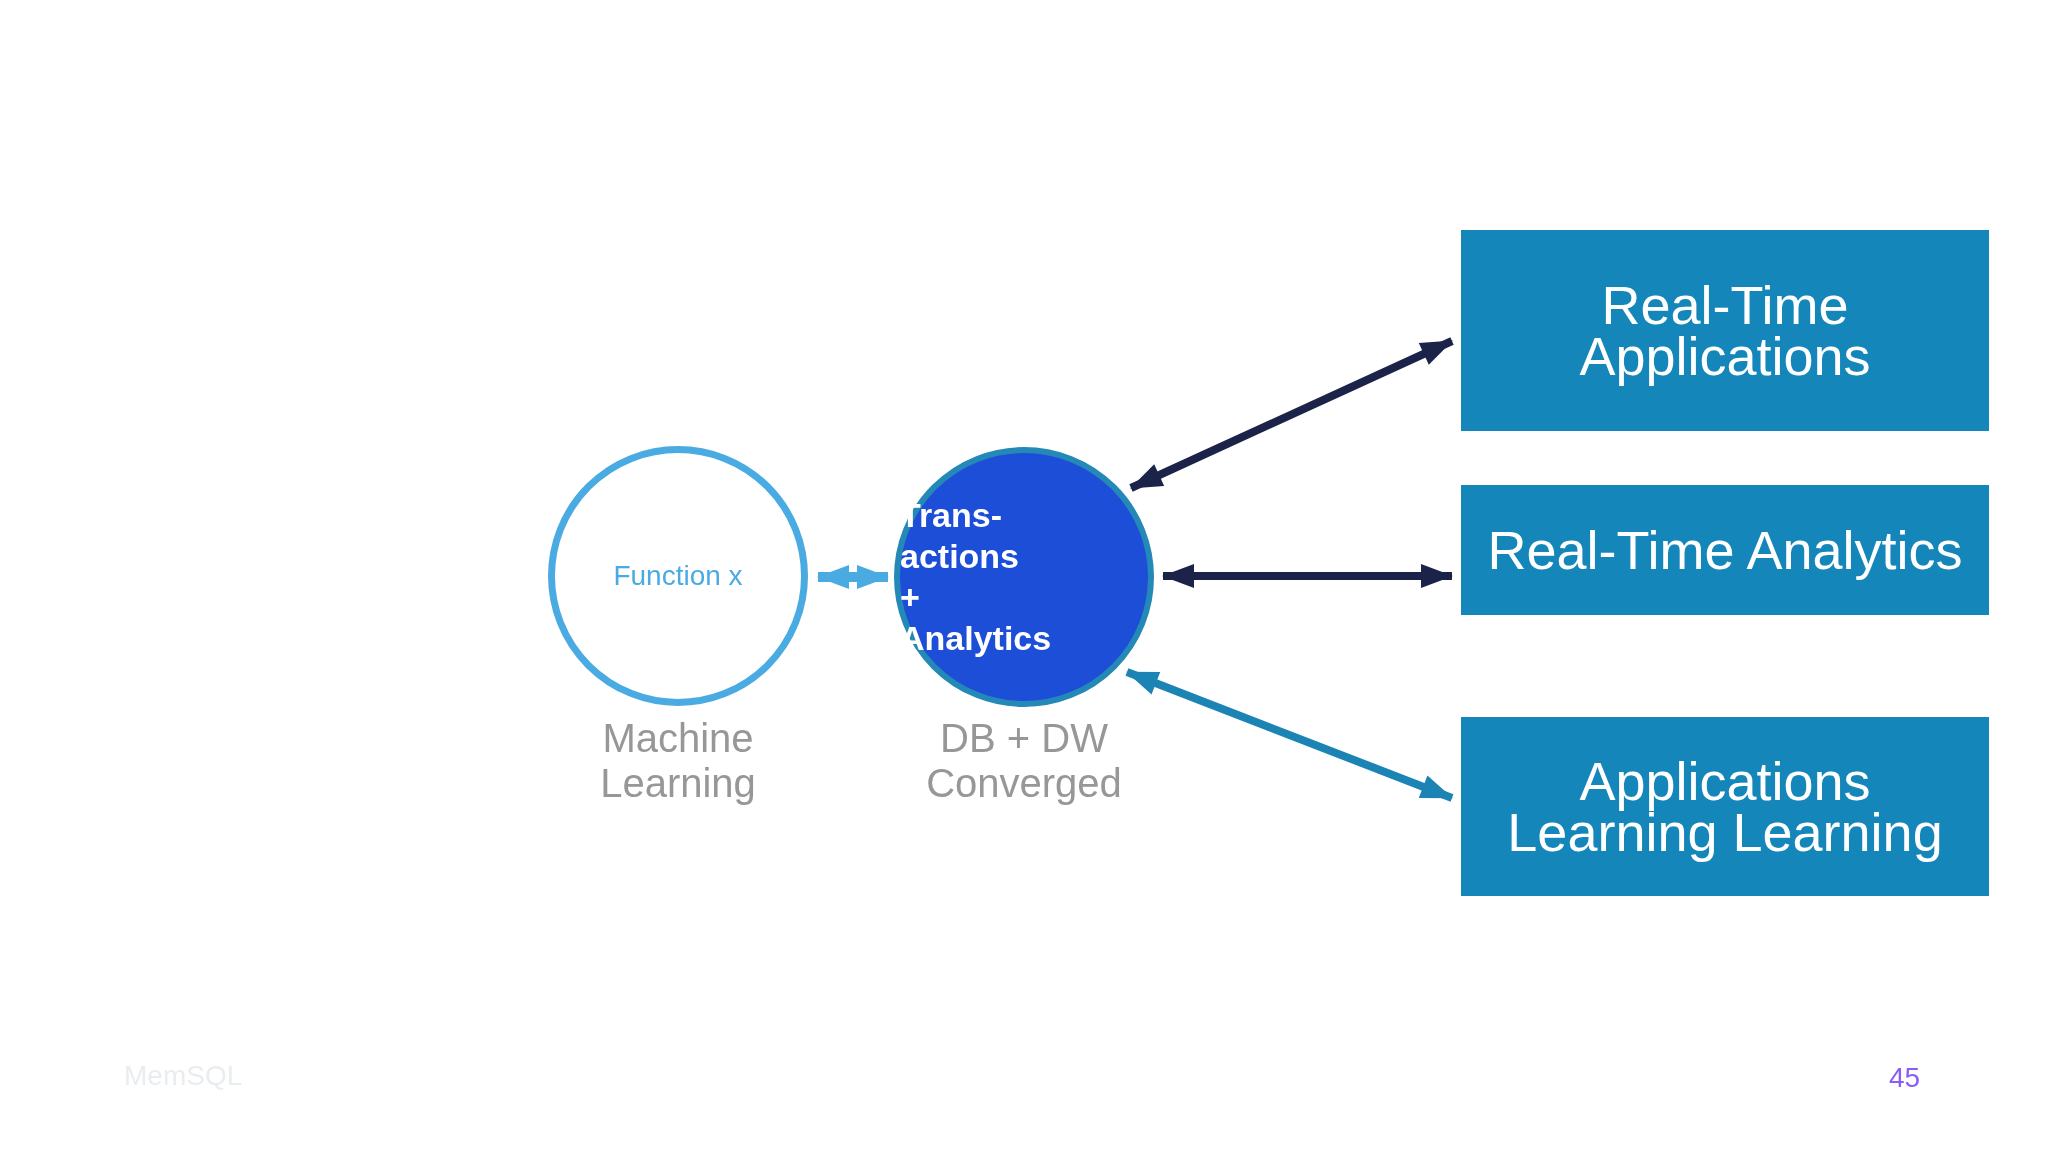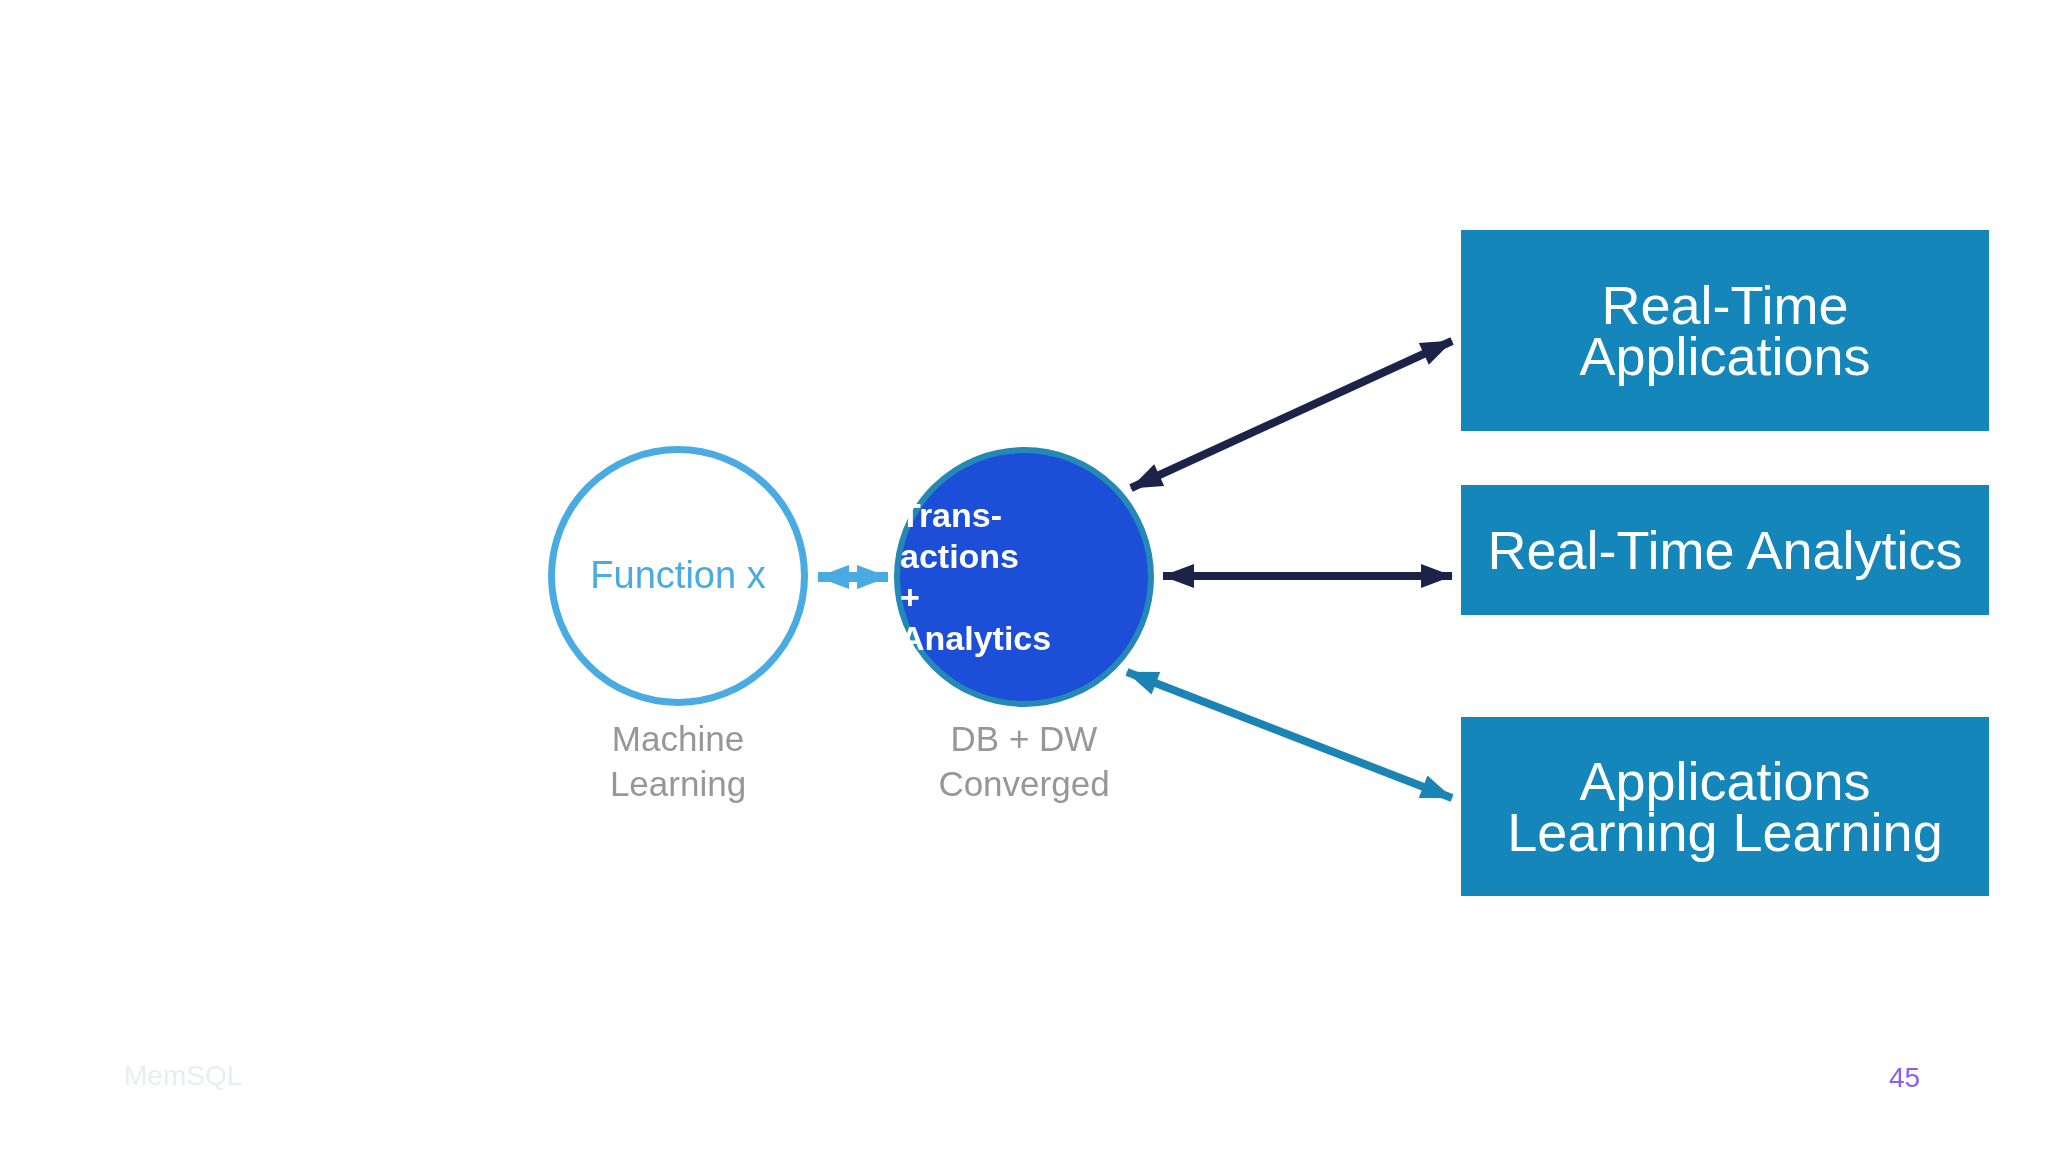--- a/index.html
+++ b/index.html
@@ -21,21 +21,21 @@
     left: 548px; top: 446px;
     width: 260px; height: 260px;
     box-sizing: border-box;
     border: 7px solid #49ABE1;
     border-radius: 50%;
     background: #ffffff;
     display: flex; align-items: center; justify-content: center;
   }
   .circle-left .label {
     color: #49ABE1;
-    font-size: 38px;
+    font-size: 28px;
     line-height: 1.1;
     white-space: nowrap;
   }
   .circle-center {
     position: absolute;
     left: 894px; top: 447px;
     width: 260px; height: 260px;
     box-sizing: border-box;
     border: 6px solid #2489B7;
     border-radius: 50%;
@@ -48,21 +48,21 @@
     font-size: 34px;
     font-weight: bold;
     line-height: 41px;
     white-space: nowrap;
   }
   .caption {
     position: absolute;
     width: 320px;
     text-align: center;
     color: #979797;
-    font-size: 35px;
+    font-size: 40px;
     line-height: 45px;
   }
   .caption-left  { left: 518px; top: 716px; }
   .caption-right { left: 864px; top: 716px; }
   .box {
     position: absolute;
     left: 1461px;
     width: 528px;
     background: #1486BA;
     display: flex; flex-direction: column;

